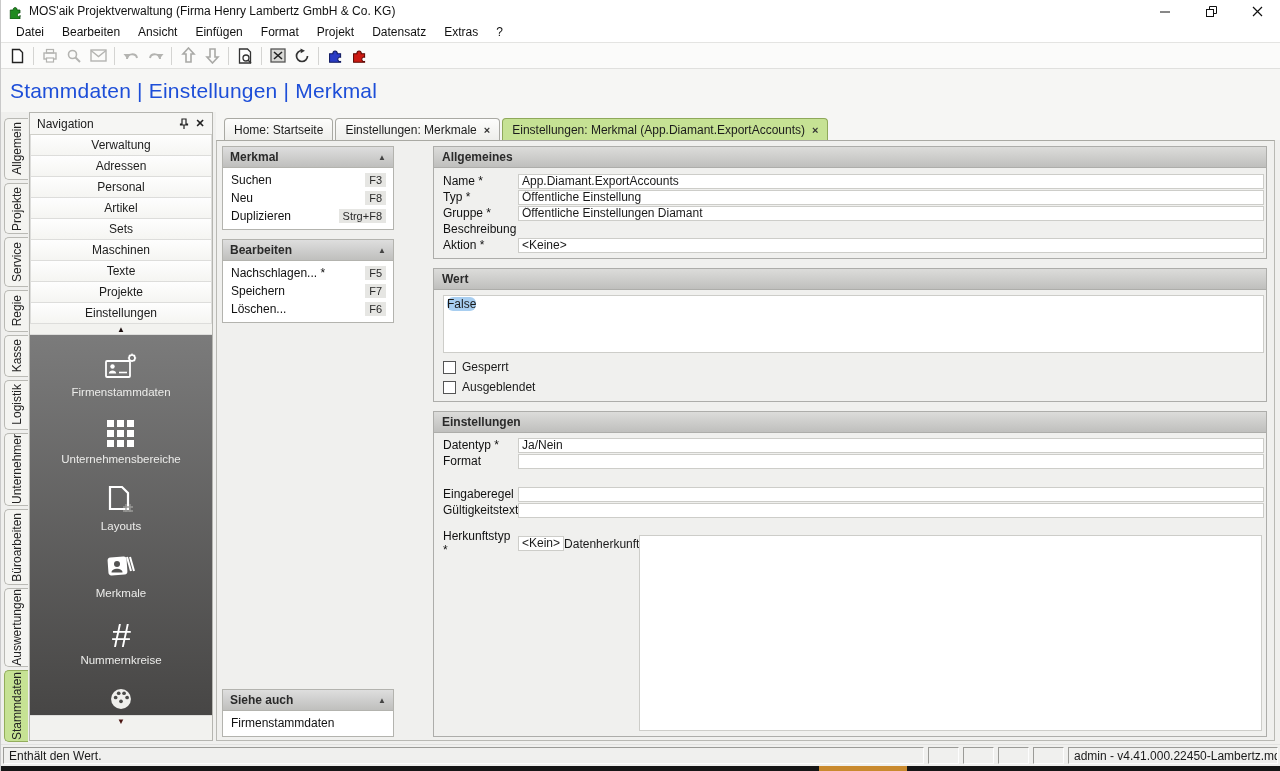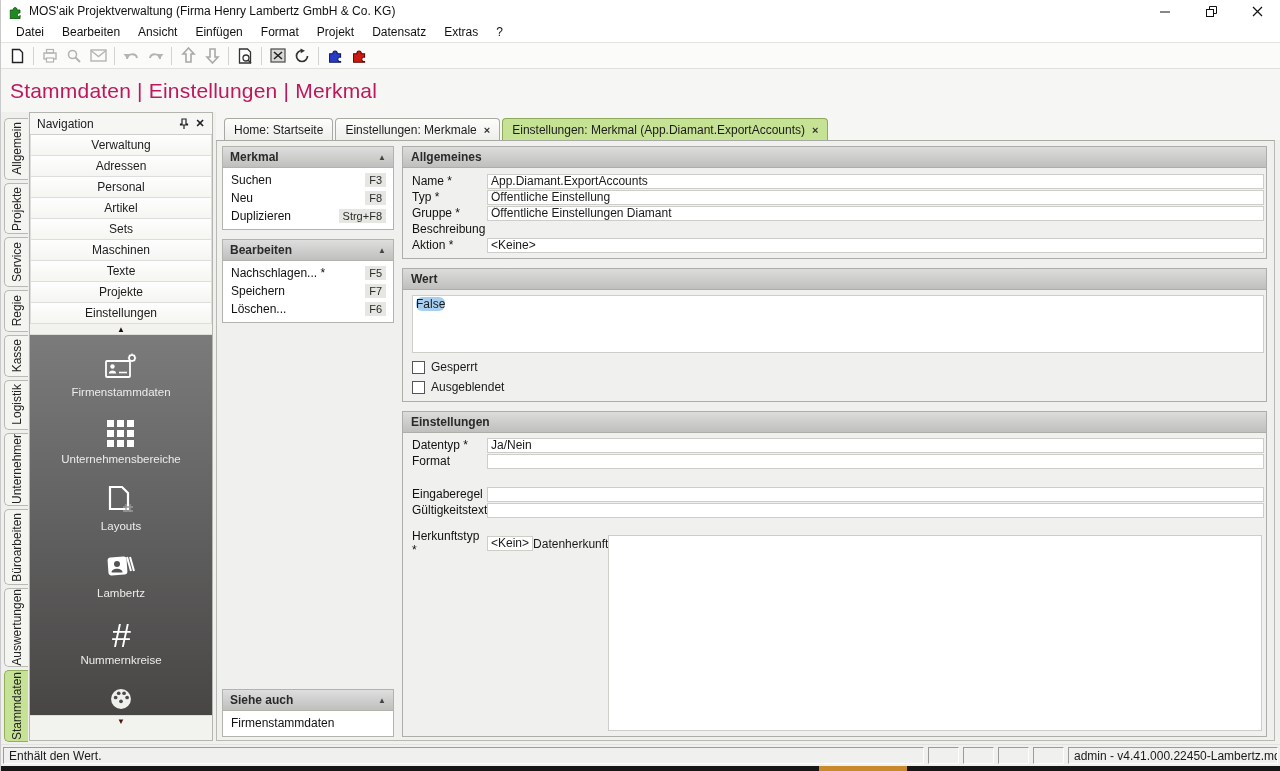--- a/index.html
+++ b/index.html
@@ -17,21 +17,21 @@
   .menubar { position:absolute; top:22px; left:0; right:0; height:20px; background:#fff; display:flex; align-items:center; padding-left:6px; }
   .menubar .mitem { padding:2px 9px; font-size:12px; color:#111; }
 
   
   .toolbar { position:absolute; top:42px; left:0; right:0; height:27px; background:#fbfbfa; border-top:1px solid #e4e4e2; border-bottom:1px solid #e0e0de; display:flex; align-items:center; padding-left:4px; }
   .tbtn { width:24px; height:23px; display:flex; align-items:center; justify-content:center; }
   .tsep { width:1px; height:18px; background:#d4d4d2; margin:0 4px; }
 
   
   .pagehead { position:absolute; top:69px; left:0; right:0; height:43px; background:#f6f6f4; display:flex; align-items:center; padding-left:9px; }
-  .pagehead h1 { font-size:21px; font-weight:400; color:#be185d; letter-spacing:0.2px; }
+  .pagehead h1 { font-size:21px; font-weight:400; color:#1d4ed8; letter-spacing:0.2px; }
 
   
   .sidestrip { position:absolute; top:112px; left:0; width:28px; bottom:26px; background:#efefed; display:flex; flex-direction:column; padding:6px 0 0 3px; }
   .vtab { width:24px; border:1px solid #b9b9b4; border-right:none; border-radius:5px 0 0 5px; background:#f4f4f1; margin-bottom:3px; display:flex; align-items:center; justify-content:center; }
   .vtab span { writing-mode:vertical-lr; transform:rotate(180deg); font-size:12px; color:#222; white-space:nowrap; }
   .vtab.active { background:#c6e294; border-color:#93ad5c; }
 
   
   .navpanel { position:absolute; top:112px; left:28px; width:184px; bottom:30px; background:#f2f2f0; border:1px solid #b5b5b0; display:flex; flex-direction:column; }
   .navhead { height:22px; background:#f6f6f4; border-bottom:1px solid #cfcfc9; display:flex; align-items:center; padding:0 4px 0 7px; }
@@ -61,21 +61,21 @@
   .group { border:1px solid #b3b3ae; margin-bottom:9px; }
   .ghead { height:21px; background:linear-gradient(#dedede,#bfbfbd); border-bottom:1px solid #b3b3ae; display:flex; align-items:center; justify-content:space-between; padding:0 7px; font-weight:bold; font-size:12px; color:#2a2a2a; }
   .ghead .caret { font-size:8px; color:#444; }
   .gitems { background:#fff; padding:3px 0 4px; }
   .gitem { display:flex; align-items:center; justify-content:space-between; padding:2px 7px 2px 8px; font-size:12px; color:#111; }
   .gitem .key { background:#e6e6e3; color:#2a2a2a; font-size:11px; padding:0 4px; line-height:14px; }
   .spacer { flex:1; }
 
   
   .form { position:absolute; top:5px; left:185px; right:7px; bottom:3px; display:flex; flex-direction:column; }
-  .section { border:1px solid #adadaa; background:#f0f0ee; margin-bottom:9px; }
+  .section { border:1px solid #adadaa; background:#f0f0ee; margin-bottom:9px;margin-left:31px; }
   .shead { height:21px; background:linear-gradient(#dcdcda,#bfbfbd); border-bottom:1px solid #adadaa; display:flex; align-items:center; padding:0 8px; font-weight:bold; font-size:12px; color:#2a2a2a; }
   .sbody { padding:5px 2px 5px 0; }
   .frow { display:flex; align-items:center; height:16px; }
   .frow .flabel { width:84px; padding-left:9px; font-size:12px; color:#111; flex-shrink:0; }
   .finput { flex:1; height:15px; background:#fff; border:1px solid #cdcdc9; font-size:12px; padding:0 3px; line-height:13px; white-space:nowrap; overflow:hidden; }
   .wert-box { margin:5px 2px 4px 9px; height:58px; background:#fff; border:1px solid #cdcdc9; padding:1px 3px; }
   .sel { background:#a8cef0;border-radius:6px; }
   .cbrow { display:flex; align-items:center; height:20px; padding-left:9px; }
   .cb { width:13px; height:13px; border:1px solid #555; background:#fff; margin-right:6px; }
   .gapband { height:9px; }
@@ -325,21 +325,21 @@
       <div class="ditem">
         <span class="dicon">
           <svg width="30" height="28" viewBox="0 0 30 28">
               <path d="M24 3 l4 14" stroke="#fff" stroke-width="2" fill="none"></path>
               <path d="M21 3 l4 14" stroke="#fff" stroke-width="2" fill="none"></path>
               <rect x="2" y="3" width="19" height="18" rx="3" fill="#fff" transform="rotate(-4 11 12)"></rect>
               <circle cx="11" cy="10" r="3" fill="#545453"></circle>
               <path d="M5.5 18.5 c0-5 11-5 11 0 z" fill="#545453"></path>
             </svg>
         </span>
-        <span class="dlabel">Lambertz</span>
+        <span class="dlabel">Merkmale</span>
       </div>
       <div class="ditem">
         <span class="dicon">
             <span class="dhash">#</span>
           </span>
         <span class="dlabel">Nummernkreise</span>
       </div>
       <div class="ditem" style="height:26px">
         <span class="dicon">
           <svg width="34" height="26" viewBox="0 0 34 34">

